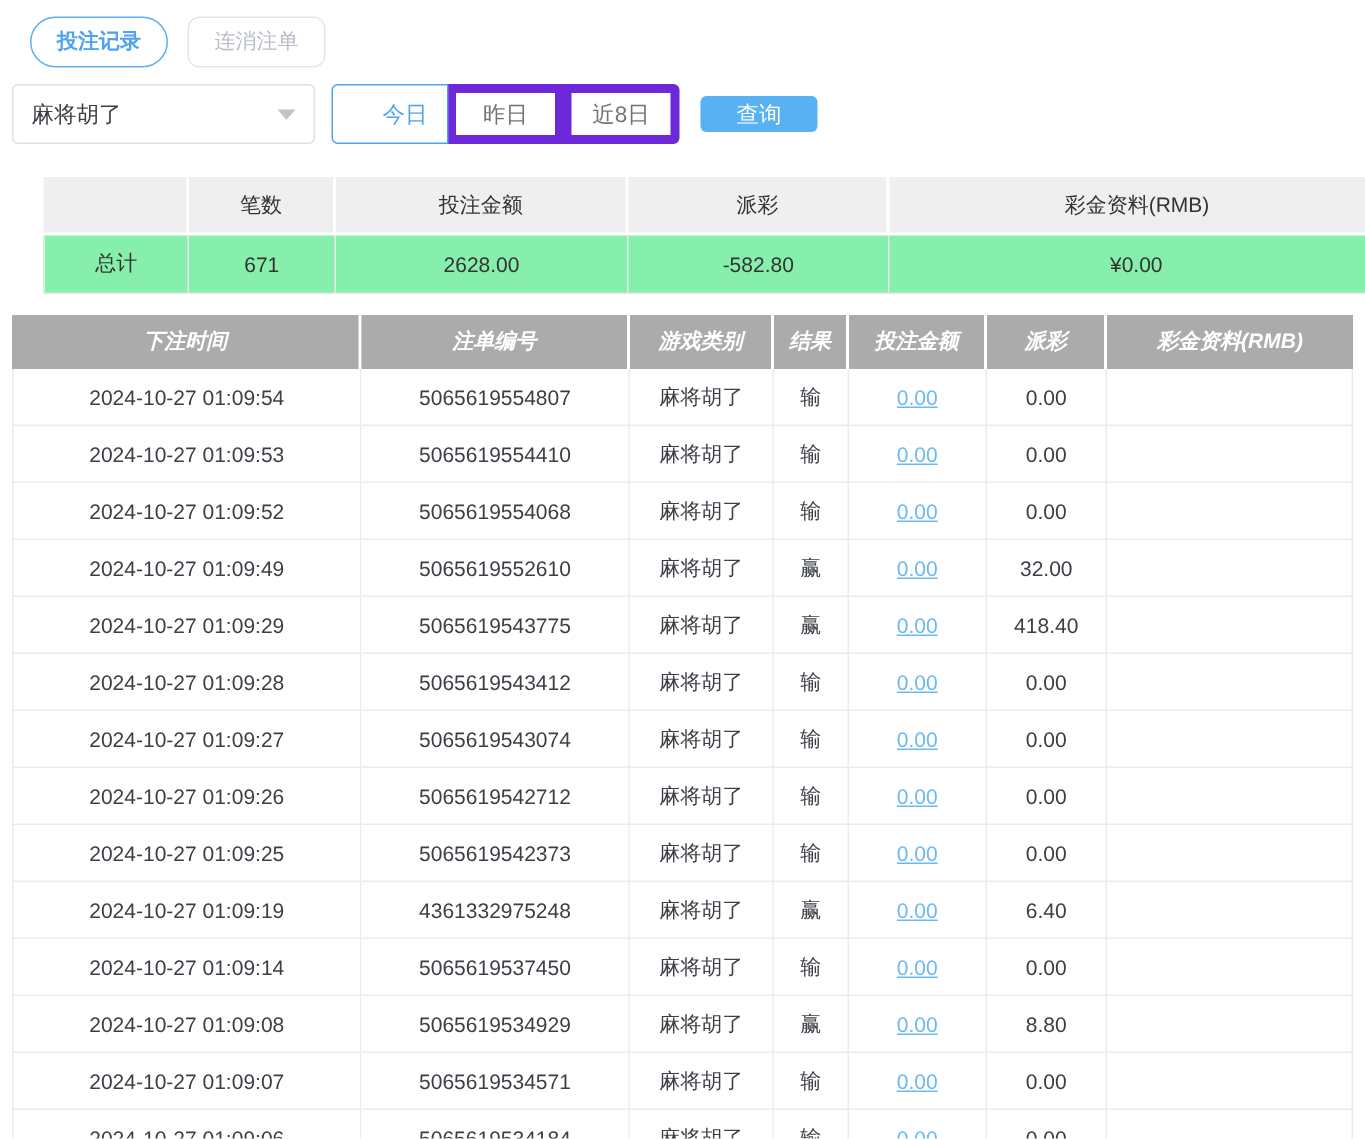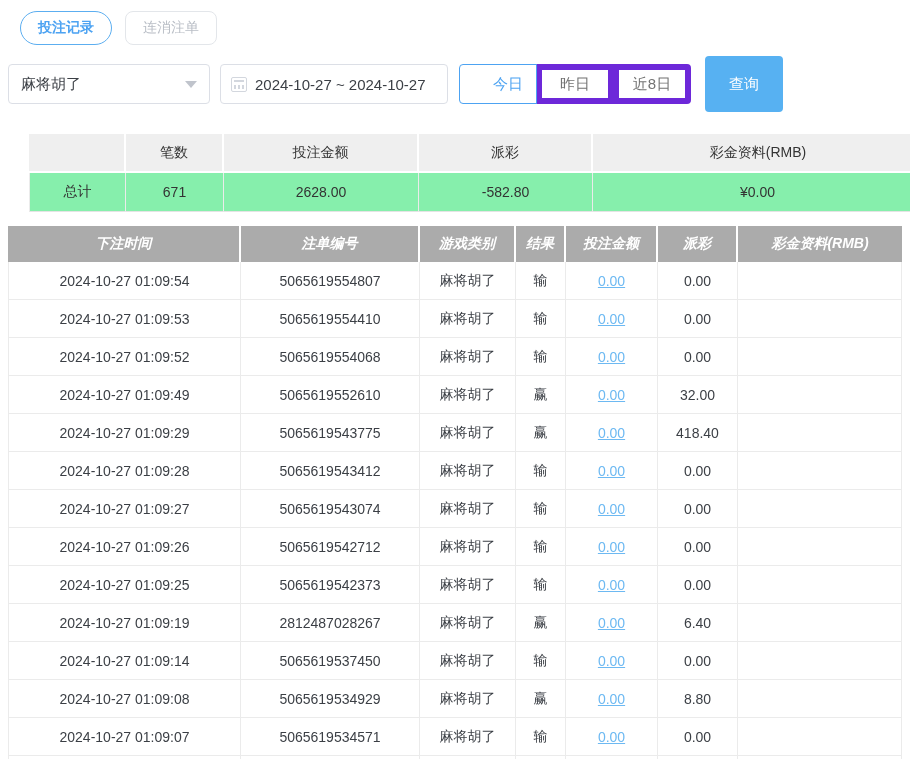--- a/index.html
+++ b/index.html
@@ -47,21 +47,21 @@
   .btn-group { margin-left: 11px; display: flex; }
   .qbtn {
     width: 78px; height: 40px; display: inline-flex; align-items: center; justify-content: center;
     font-size: 15px; background: #fff; border: 6px solid #6d28d9; cursor: pointer;
     color: #737373; margin-left: -1px;
   }
   .qbtn:first-child { border-radius: 4px 0 0 4px; margin-left: 0; }
   .qbtn:last-child { border-radius: 0 4px 4px 0; }
   .qbtn.active { border: 1px solid #4da3f2; color: #4da3f2; z-index: 2; padding-left: 20px; }
   .query-btn {
-    margin-left: 14px; width: 78px; height: 56px; border: none; border-radius: 4px;
+    margin-left: 14px; width: 78px; height: 24px; border: none; border-radius: 4px;
     background: #57b1f2; color: #fff; font-size: 15px; cursor: pointer;
     display: inline-flex; align-items: center; justify-content: center;
   }
   
   .summary-wrap { margin-top: 22px; padding-left: 8px; }
   table { border-collapse: separate; border-spacing: 0; table-layout: fixed; }
   .summary-table { width: 894px; font-size: 14px; margin-left: 21px; }
   .summary-table th {
     background: #efefef; height: 39px; font-weight: normal; color: #333;
     border-right: 2px solid #fff; border-bottom: 2px solid #fff; text-align: center;
@@ -94,24 +94,20 @@
 
 <div class="tabs-row">
   <div class="tab active">投注记录</div>
   <div class="tab inactive">连消注单</div>
 </div>
 
 <div class="filter-row">
   <div class="select-box">
     <span class="sel-text">麻将胡了</span>
     <span class="caret-down"></span>
-  </div>
-  <div class="date-box">
-    <span class="cal-icon"></span>
-    <span>2024-10-27 ~ 2024-10-27</span>
   </div>
   <div class="btn-group">
     <div class="qbtn active">今日</div>
     <div class="qbtn">昨日</div>
     <div class="qbtn">近8日</div>
   </div>
   <button class="query-btn">查询</button>
 </div>
 
 <div class="summary-wrap">
@@ -243,21 +239,21 @@
           <td>2024-10-27 01:09:25</td>
           <td>5065619542373</td>
           <td>麻将胡了</td>
           <td>输</td>
           <td><a class="amt-link">0.00</a></td>
           <td>0.00</td>
           <td></td>
         </tr>
         <tr>
           <td>2024-10-27 01:09:19</td>
-          <td>2812487028267</td>
+          <td>4361332975248</td>
           <td>麻将胡了</td>
           <td>赢</td>
           <td><a class="amt-link">0.00</a></td>
           <td>6.40</td>
           <td></td>
         </tr>
         <tr>
           <td>2024-10-27 01:09:14</td>
           <td>5065619537450</td>
           <td>麻将胡了</td>

